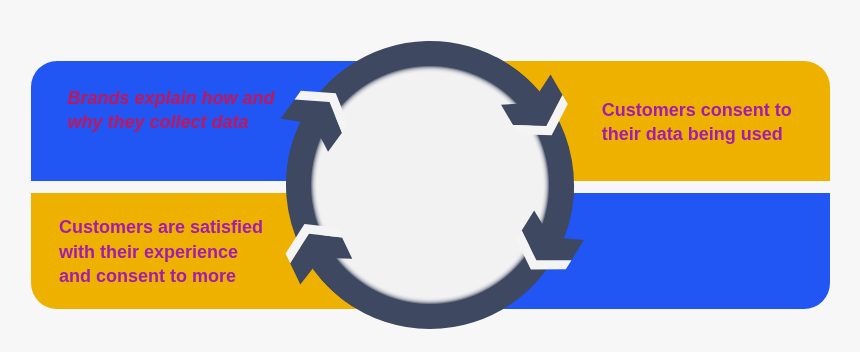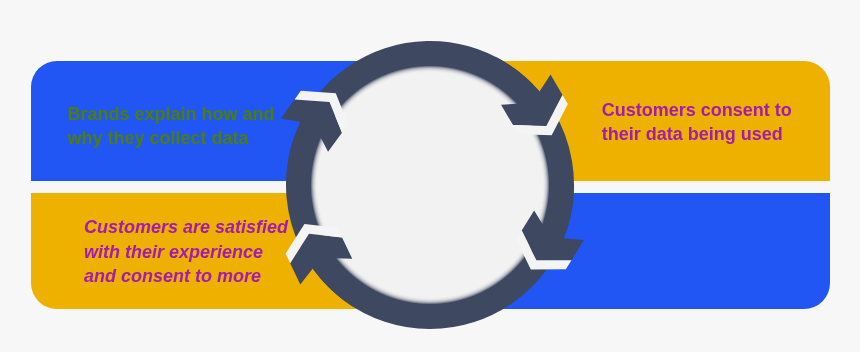--- a/index.html
+++ b/index.html
@@ -4,23 +4,23 @@
 <style>
   html,body{margin:0;padding:0;}
   body{width:860px;height:352px;background:#f7f7f7;font-family:"Liberation Sans",sans-serif;overflow:hidden;}
   .stage{position:relative;width:860px;height:352px;}
   .panel{position:absolute;box-sizing:border-box;}
   .p-tl{left:31px;top:61px;width:399px;height:120px;background:#2156f5;border-radius:26px 0 0 0;}
   .p-tr{left:430px;top:61px;width:400px;height:120px;background:#efb100;border-radius:0 26px 0 0;}
   .p-bl{left:31px;top:193px;width:399px;height:116px;background:#efb100;border-radius:0 0 0 26px;}
   .p-br{left:430px;top:193px;width:400px;height:116px;background:#2156f5;border-radius:0 0 26px 0;}
   .txt{position:absolute;font-weight:bold;font-size:18px;line-height:24.3px;letter-spacing:0px;width:215px;color:#a21caf;}
-  .t1{left:67.5px;top:102px;color:#4d7c0f;}
+  .t1{left:67.5px;top:86px;color:#be185d;font-style:italic;}
   .t2{left:601.7px;top:97.8px;}
-  .t3{left:84px;top:215.4px;font-style:italic;}
+  .t3{left:59px;top:215.4px;}
   .t4{left:601.7px;top:227.5px;color:#ffffff;}
   svg.ring{position:absolute;left:0;top:0;width:860px;height:352px;}
   .arrow{fill:#3e4860;}
   .gap{fill:#f4f4f5;}
 </style>
 </head>
 <body>
 
 <div class="stage">
   <div class="panel p-tl"></div>

